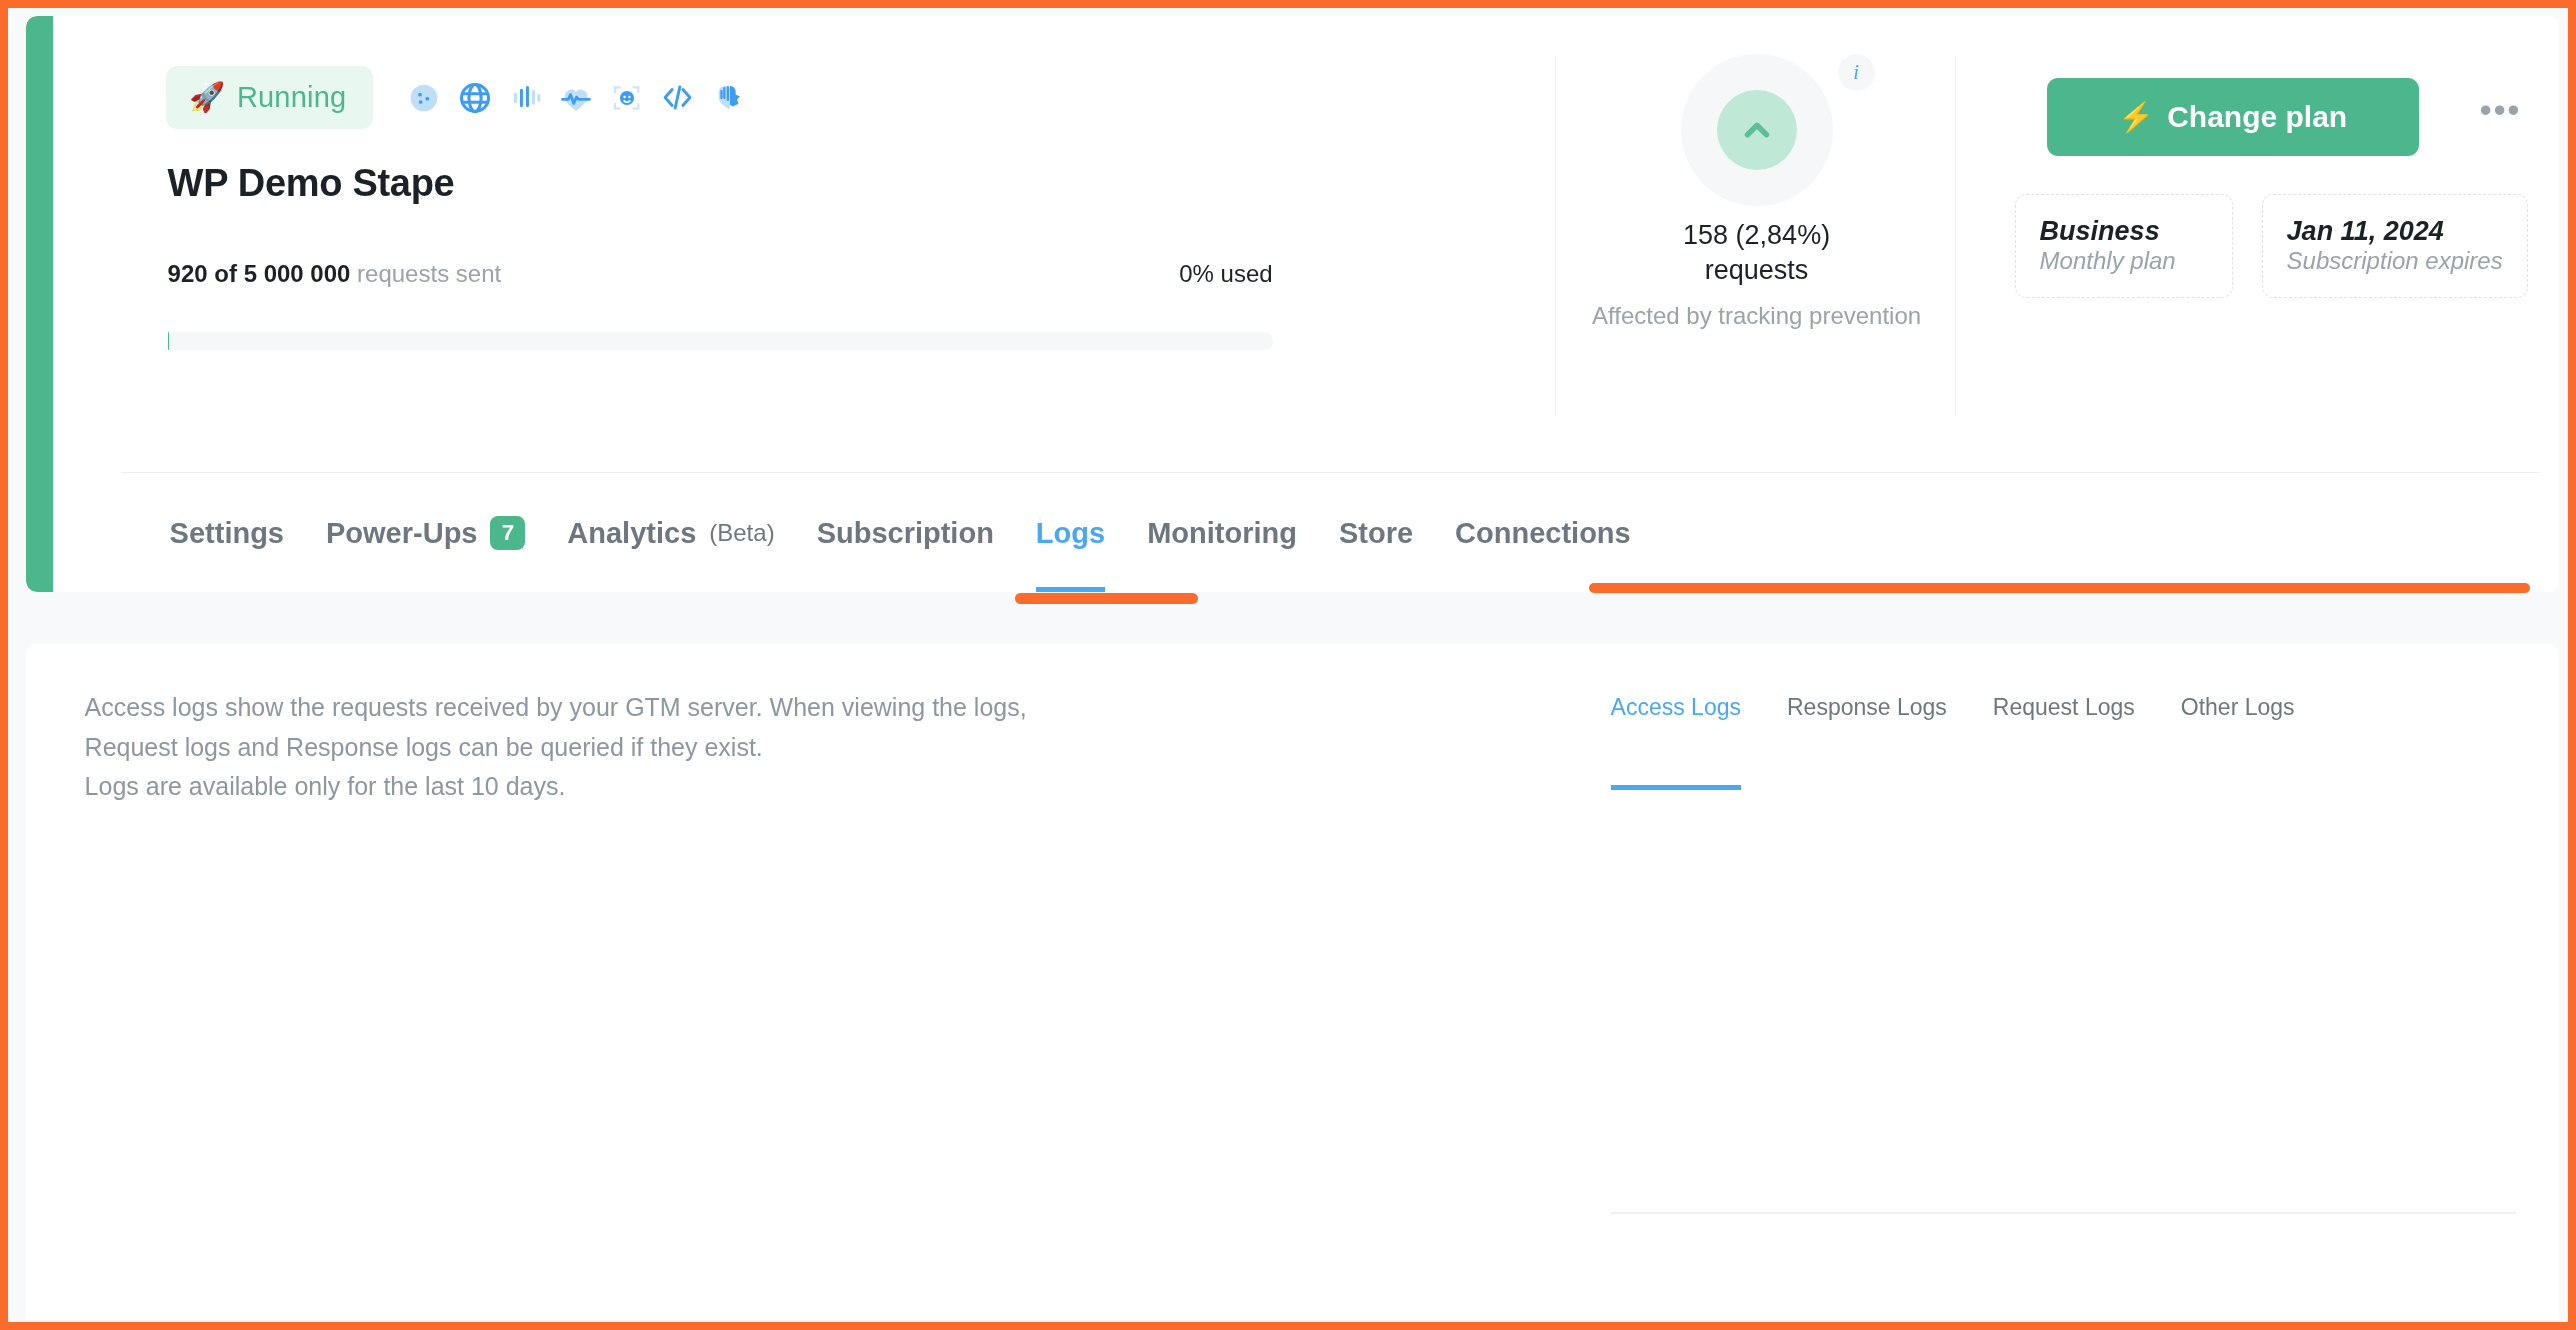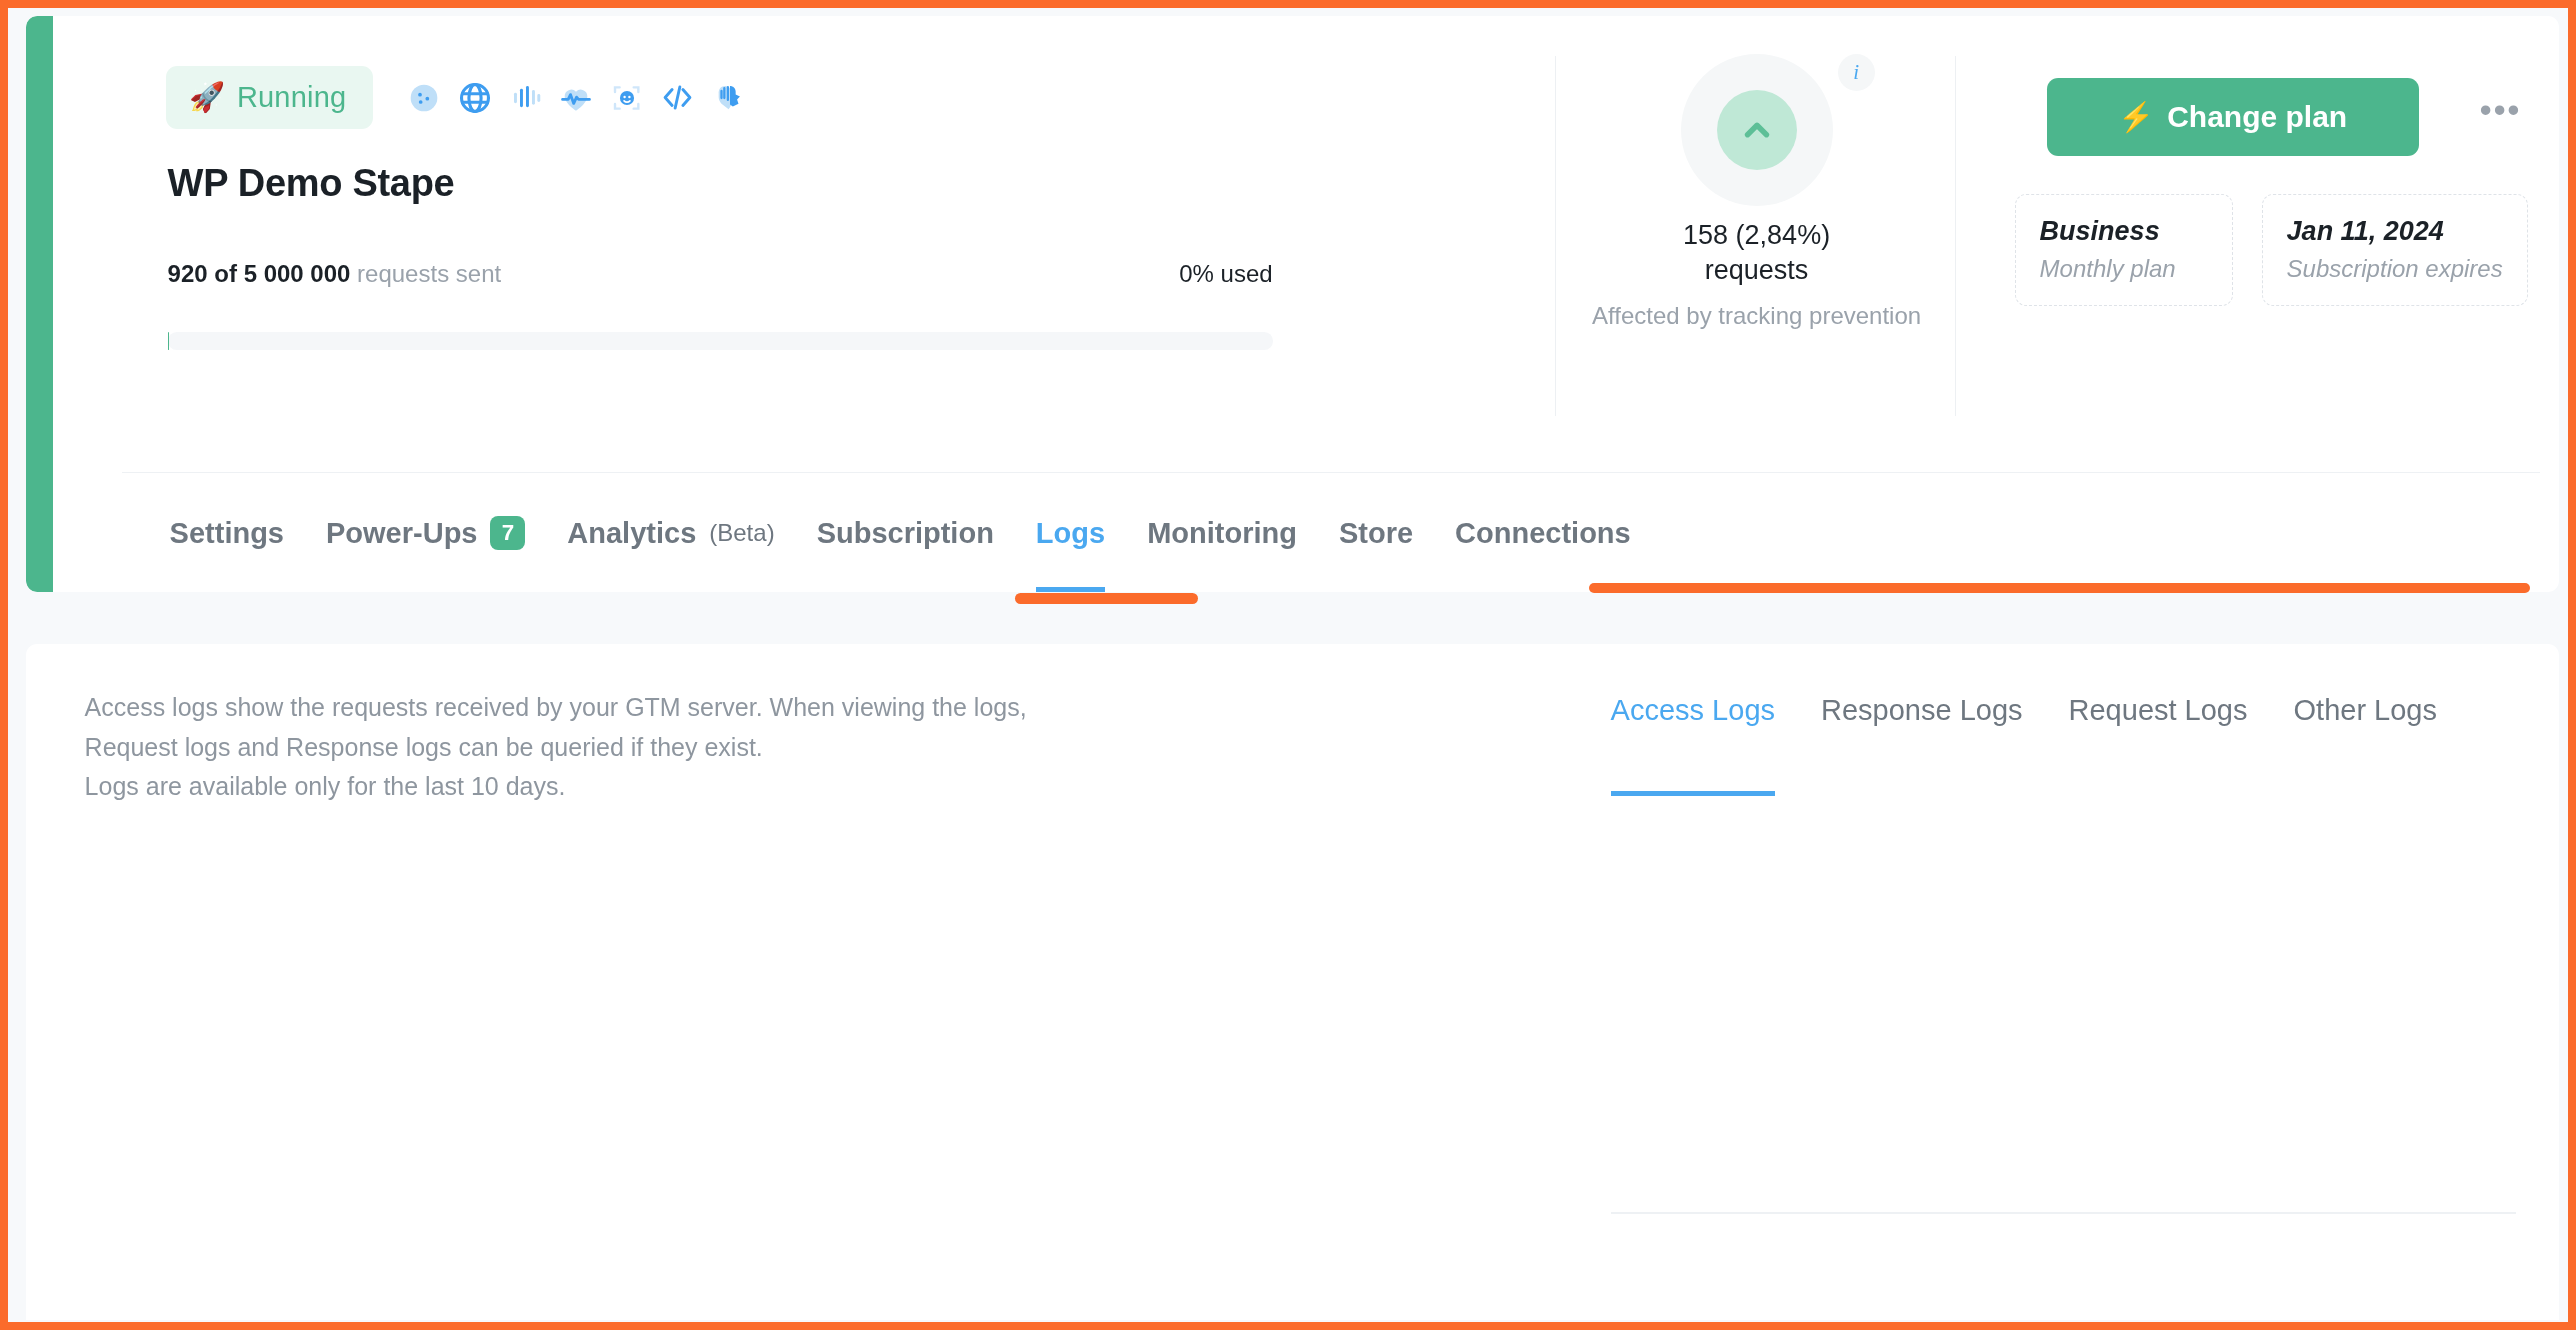--- a/index.html
+++ b/index.html
@@ -196,21 +196,20 @@
     border-radius: 11.2px;
     padding: 21px 24px 22.4px 24px;
     min-width: 218px;
     font-style: italic;
   }
   .plan-card .pc-title {
     font-size: 27px; font-weight: 700; color: #1b2127;
     white-space: nowrap;
   }
   .plan-card .pc-sub {
-    margin-top: 8px;
     font-size: 24px; color: #9aa2ab;
     white-space: nowrap;
   }
 
   
   .tabbar {
     position: absolute;
     left: 96px; top: 456px;
     width: 2418px;
     border-top: 1.6px solid #eef1f4;
@@ -273,21 +272,21 @@
     color: #8e969f;
     line-height: 1.58;
   }
   .sublog-tabs {
     position: absolute;
     left: 1585px; top: 50px;
     display: flex; gap: 46px;
   }
   .sublog-tab {
     position: relative;
-    font-size: 29px;
+    font-size: 23px;
     color: #6e7780;
     white-space: nowrap;
     cursor: pointer;
     padding-bottom: 69px;
   }
   .sublog-tab.active { color: #4aa8f0; }
   .sublog-tab.active::after {
     content: "";
     position: absolute;
     left: 0; right: 0; bottom: 0;

